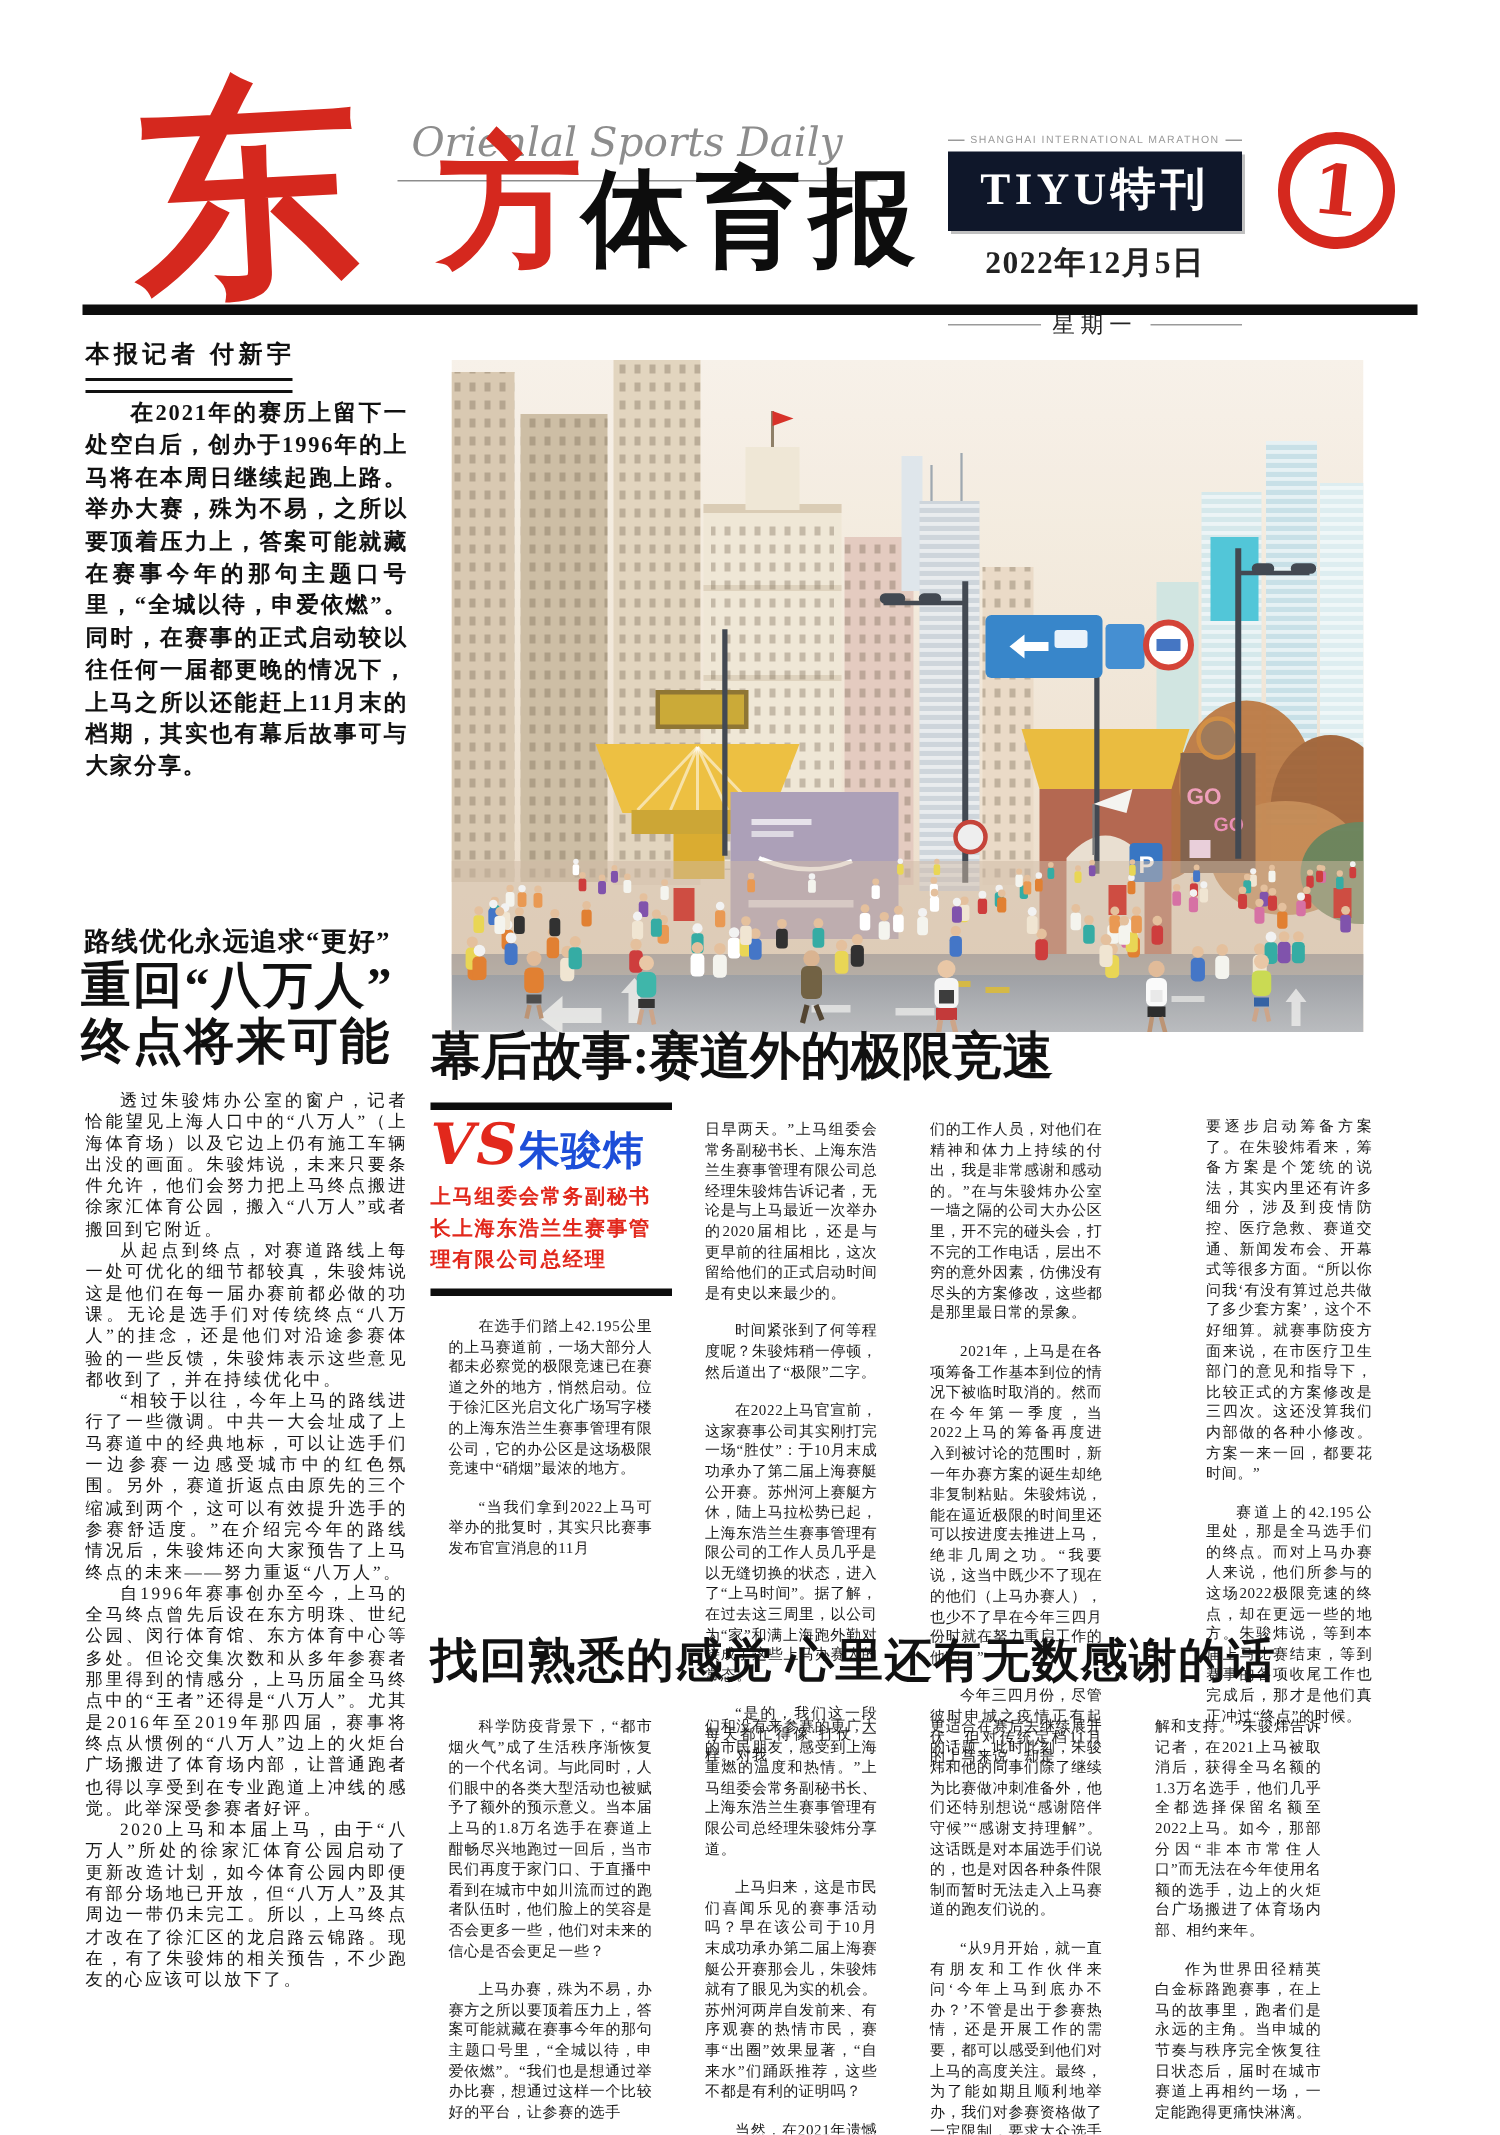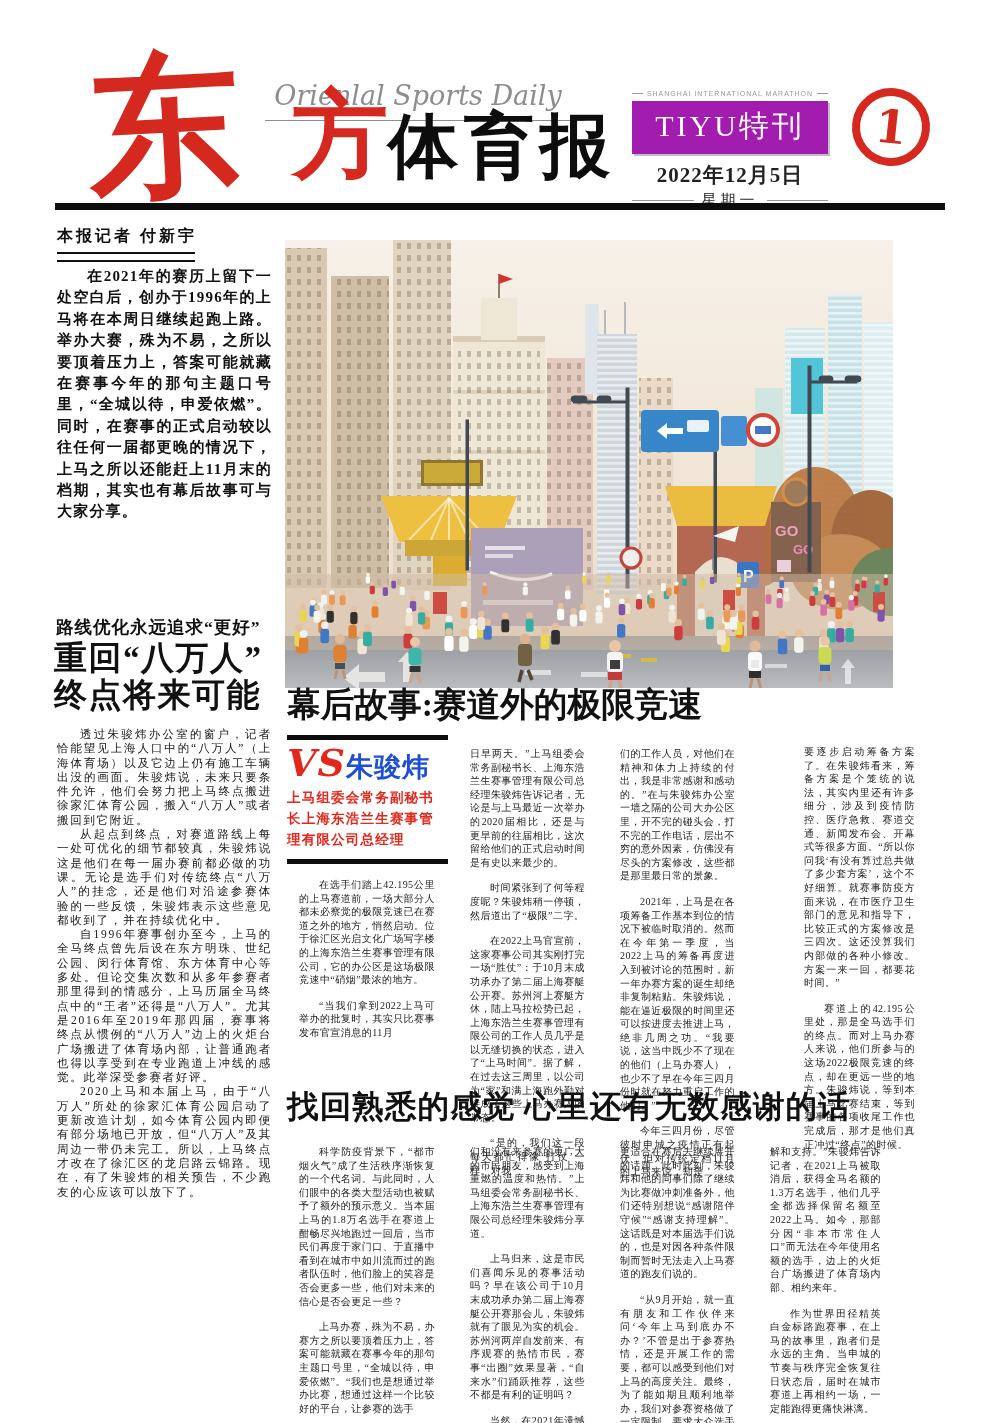--- a/index.html
+++ b/index.html
@@ -15,24 +15,24 @@
              letter-spacing:6px;line-height:1;}
   .script-title{left:268px;top:80px;width:300px;font-style:italic;font-size:27px;color:#8d8d8d;
                 font-family:"DejaVu Serif",serif;text-align:center;}
   .script-underline{left:265px;top:120px;width:320px;height:0;border-top:1.5px solid #8d8d8d;}
 
   .tiyu{left:632px;top:90px;width:196px;text-align:center;font-family:"Liberation Serif",serif;}
   .tiyu-top{display:flex;align-items:center;gap:4px;margin-bottom:4px;}
   .tiyu-top .ln{flex:1;border-top:1.5px solid #9a9a9a;height:0;}
   .tiyu-cap{font-family:"Liberation Sans",sans-serif;font-size:7px;letter-spacing:1px;
             color:#9a9a9a;white-space:nowrap;}
-  .tiyu-red{background:#a21caf;color:#fff;font-weight:normal;font-size:30px;letter-spacing:3px;
+  .tiyu-red{background:#0f172a;color:#fff;font-weight:bold;font-size:30px;letter-spacing:3px;
             padding:5px 2px 7px 2px;box-shadow:2px 2px 0 #c0c0c0;}
   .tiyu-date{font-size:21px;font-weight:bold;color:#222;margin-top:7px;letter-spacing:1px;}
-  .tiyu-week{display:flex;align-items:center;gap:8px;margin-top:2px;}
+  .tiyu-week{display:flex;align-items:center;gap:8px;margin-top:18px;}
   .tiyu-week .ln{flex:1;border-top:1.5px solid #9a9a9a;height:0;}
   .tiyu-week .wk{font-size:15px;letter-spacing:4px;color:#222;}
 
   .page-circle{left:852px;top:88px;width:62px;height:62px;border:8px solid #d5281e;border-radius:50%;
                display:flex;align-items:center;justify-content:center;color:#d5281e;
                font-size:46px;font-weight:bold;font-family:"DejaVu Serif",serif;transform:rotate(6deg);}
 
   .head-rule{left:55px;top:203px;width:890px;height:7px;background:#0d0d0d;}
 
   
@@ -44,21 +44,21 @@
   .left-intro{left:57px;top:266px;width:215px;font-size:15px;line-height:21.4px;font-weight:bold;
               letter-spacing:1.2px;text-align:justify;text-indent:2em;}
   .kicker{left:56px;top:615px;font-size:17.5px;font-weight:bold;letter-spacing:1px;}
   .left-headline{left:54px;top:640px;width:222px;font-size:33px;font-weight:900;line-height:1.12;
                  letter-spacing:1.5px;}
   .left-body{left:57px;top:727px;width:215px;}
   .left-body p{margin:0;font-size:11.5px;line-height:14.3px;letter-spacing:1.7px;
                text-align:justify;text-indent:2em;color:#161616;}
 
   
-  .photo{left:285px;top:240px;width:608px;height:448px;}
+  .photo{left:301px;top:240px;width:608px;height:448px;}
   .photo svg{display:block;}
 
   
   .h1-main{left:287px;top:686px;width:462px;font-size:34px;font-weight:900;letter-spacing:0px;
            line-height:1.1;white-space:nowrap;transform:scaleX(0.99);transform-origin:left;}
   .h2-main{left:287px;top:1086px;width:606px;font-size:31px;font-weight:900;white-space:nowrap;
            letter-spacing:1px;transform:scaleX(1.02);transform-origin:left;}
 
   .vsbox{left:287px;top:735px;width:161px;border-top:5px solid #0d0d0d;border-bottom:5px solid #0d0d0d;
          padding:4px 0 8px 0;}
@@ -115,20 +115,21 @@
 
   <div class="abs left-intro">在2021年的赛历上留下一处空白后，创办于1996年的上马将在本周日继续起跑上路。举办大赛，殊为不易，之所以要顶着压力上，答案可能就藏在赛事今年的那句主题口号里，“全城以待，申爱依燃”。同时，在赛事的正式启动较以往任何一届都更晚的情况下，上马之所以还能赶上11月末的档期，其实也有幕后故事可与大家分享。</div>
   <div class="abs kicker">路线优化永远追求“更好”</div>
   <div class="abs left-headline">
     <div>重回“八万人”</div>
     <div>终点将来可能</div>
   </div>
   <div class="abs left-body">
     <p>透过朱骏炜办公室的窗户，记者恰能望见上海人口中的“八万人”（上海体育场）以及它边上仍有施工车辆出没的画面。朱骏炜说，未来只要条件允许，他们会努力把上马终点搬进徐家汇体育公园，搬入“八万人”或者搬回到它附近。</p>
     <p>从起点到终点，对赛道路线上每一处可优化的细节都较真，朱骏炜说这是他们在每一届办赛前都必做的功课。无论是选手们对传统终点“八万人”的挂念，还是他们对沿途参赛体验的一些反馈，朱骏炜表示这些意见都收到了，并在持续优化中。</p>
+    <p>“相较于以往，今年上马的路线进行了一些微调。中共一大会址成了上马赛道中的经典地标，可以让选手们一边参赛一边感受城市中的红色氛围。另外，赛道折返点由原先的三个缩减到两个，这可以有效提升选手的参赛舒适度。”在介绍完今年的路线情况后，朱骏炜还向大家预告了上马终点的未来——努力重返“八万人”。</p>
     <p>自1996年赛事创办至今，上马的全马终点曾先后设在东方明珠、世纪公园、闵行体育馆、东方体育中心等多处。但论交集次数和从多年参赛者那里得到的情感分，上马历届全马终点中的“王者”还得是“八万人”。尤其是2016年至2019年那四届，赛事将终点从惯例的“八万人”边上的火炬台广场搬进了体育场内部，让普通跑者也得以享受到在专业跑道上冲线的感觉。此举深受参赛者好评。</p>
     <p>2020上马和本届上马，由于“八万人”所处的徐家汇体育公园启动了更新改造计划，如今体育公园内即便有部分场地已开放，但“八万人”及其周边一带仍未完工。所以，上马终点才改在了徐汇区的龙启路云锦路。现在，有了朱骏炜的相关预告，不少跑友的心应该可以放下了。</p>
   </div>
 
   <div class="abs photo">
     <svg width="608" height="448" viewBox="0 0 608 448" preserveAspectRatio="none">
       <defs>
         <linearGradient id="sky" x1="0" y1="0" x2="0" y2="1">
           <stop offset="0" stop-color="#f7f1e8"></stop>
             <stop offset="1" stop-color="#ead9c3"></stop>

